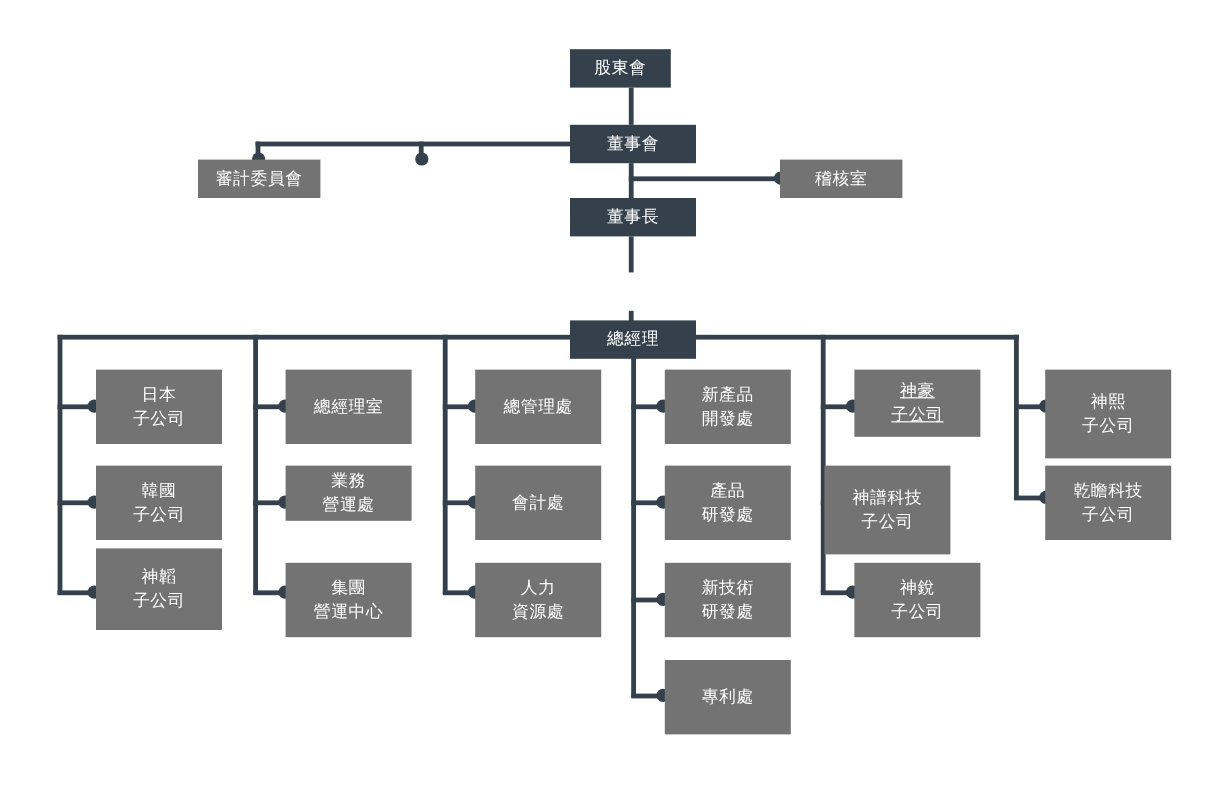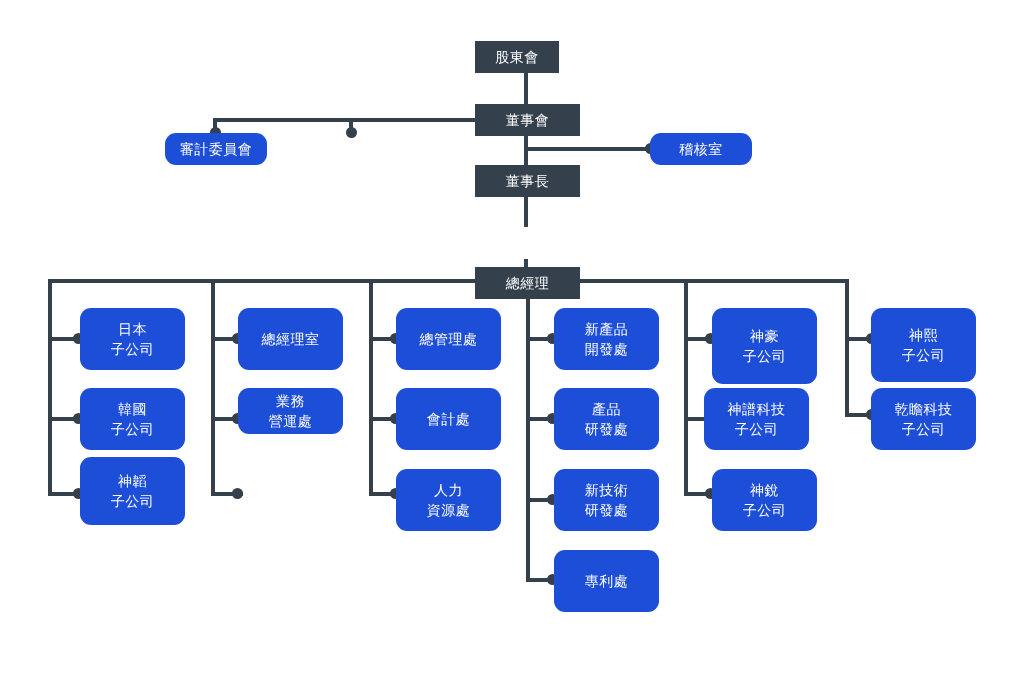--- a/index.html
+++ b/index.html
@@ -26,21 +26,21 @@
     text-align: center;
     color: #ffffff;
     font-size: 14px;
     line-height: 20px;
     letter-spacing: 0.5px;
     z-index: 3;
     white-space: pre-line;
     font-family: "DejaVu Sans", "Liberation Sans", sans-serif;
   }
   .node.dark  { background: #34414c; }
-  .node.teal  { background: #1d4ed8; border-radius: 11px; }
+  .node.teal  { background: #737373; }
 
   .edge {
     position: absolute;
     background: #34414c;
     z-index: 1;
   }
   .dot {
     position: absolute;
     width: 11px;
     height: 11px;
@@ -140,37 +140,39 @@
   <div class="node teal" style="left:80px; top:308px; width:105px; height:62px;">日本
 子公司</div>
   <div class="node teal" style="left:80px; top:388px; width:105px; height:62px;">韓國
 子公司</div>
   <div class="node teal" style="left:80px; top:457px; width:105px; height:68px;">神韜
 子公司</div>
 
   <div class="node teal" style="left:238px; top:308px; width:105px; height:62px;">總經理室</div>
   <div class="node teal" style="left:238px; top:388px; width:105px; height:46px;">業務
 營運處</div>
+  <div class="node teal" style="left:238px; top:469px; width:105px; height:62px;">集團
+營運中心</div>
 
   <div class="node teal" style="left:396px; top:308px; width:105px; height:62px;">總管理處</div>
   <div class="node teal" style="left:396px; top:388px; width:105px; height:62px;">會計處</div>
   <div class="node teal" style="left:396px; top:469px; width:105px; height:62px;">人力
 資源處</div>
 
   <div class="node teal" style="left:554px; top:308px; width:105px; height:62px;">新產品
 開發處</div>
   <div class="node teal" style="left:554px; top:388px; width:105px; height:62px;">產品
 研發處</div>
   <div class="node teal" style="left:554px; top:469px; width:105px; height:62px;">新技術
 研發處</div>
   <div class="node teal" style="left:554px; top:550px; width:105px; height:62px;">專利處</div>
 
-  <div class="node teal" style="left:712px; top:308px; width:105px; height:76px;">神豪
+  <div class="node teal" style="left:712px; top:308px; width:105px; height:56px;text-decoration:underline;">神豪
 子公司</div>
-  <div class="node teal" style="left:704px; top:388px; width:105px; height:62px;text-align:center;">神譜科技
+  <div class="node teal" style="left:687px; top:388px; width:105px; height:74px;text-align:center;">神譜科技
 子公司</div>
   <div class="node teal" style="left:712px; top:469px; width:105px; height:62px;">神銳
 子公司</div>
 
   <div class="node teal" style="left:871px; top:308px; width:105px; height:74px;">神熙
 子公司</div>
   <div class="node teal" style="left:871px; top:388px; width:105px; height:62px;">乾瞻科技
 子公司</div>
 
 </div>

